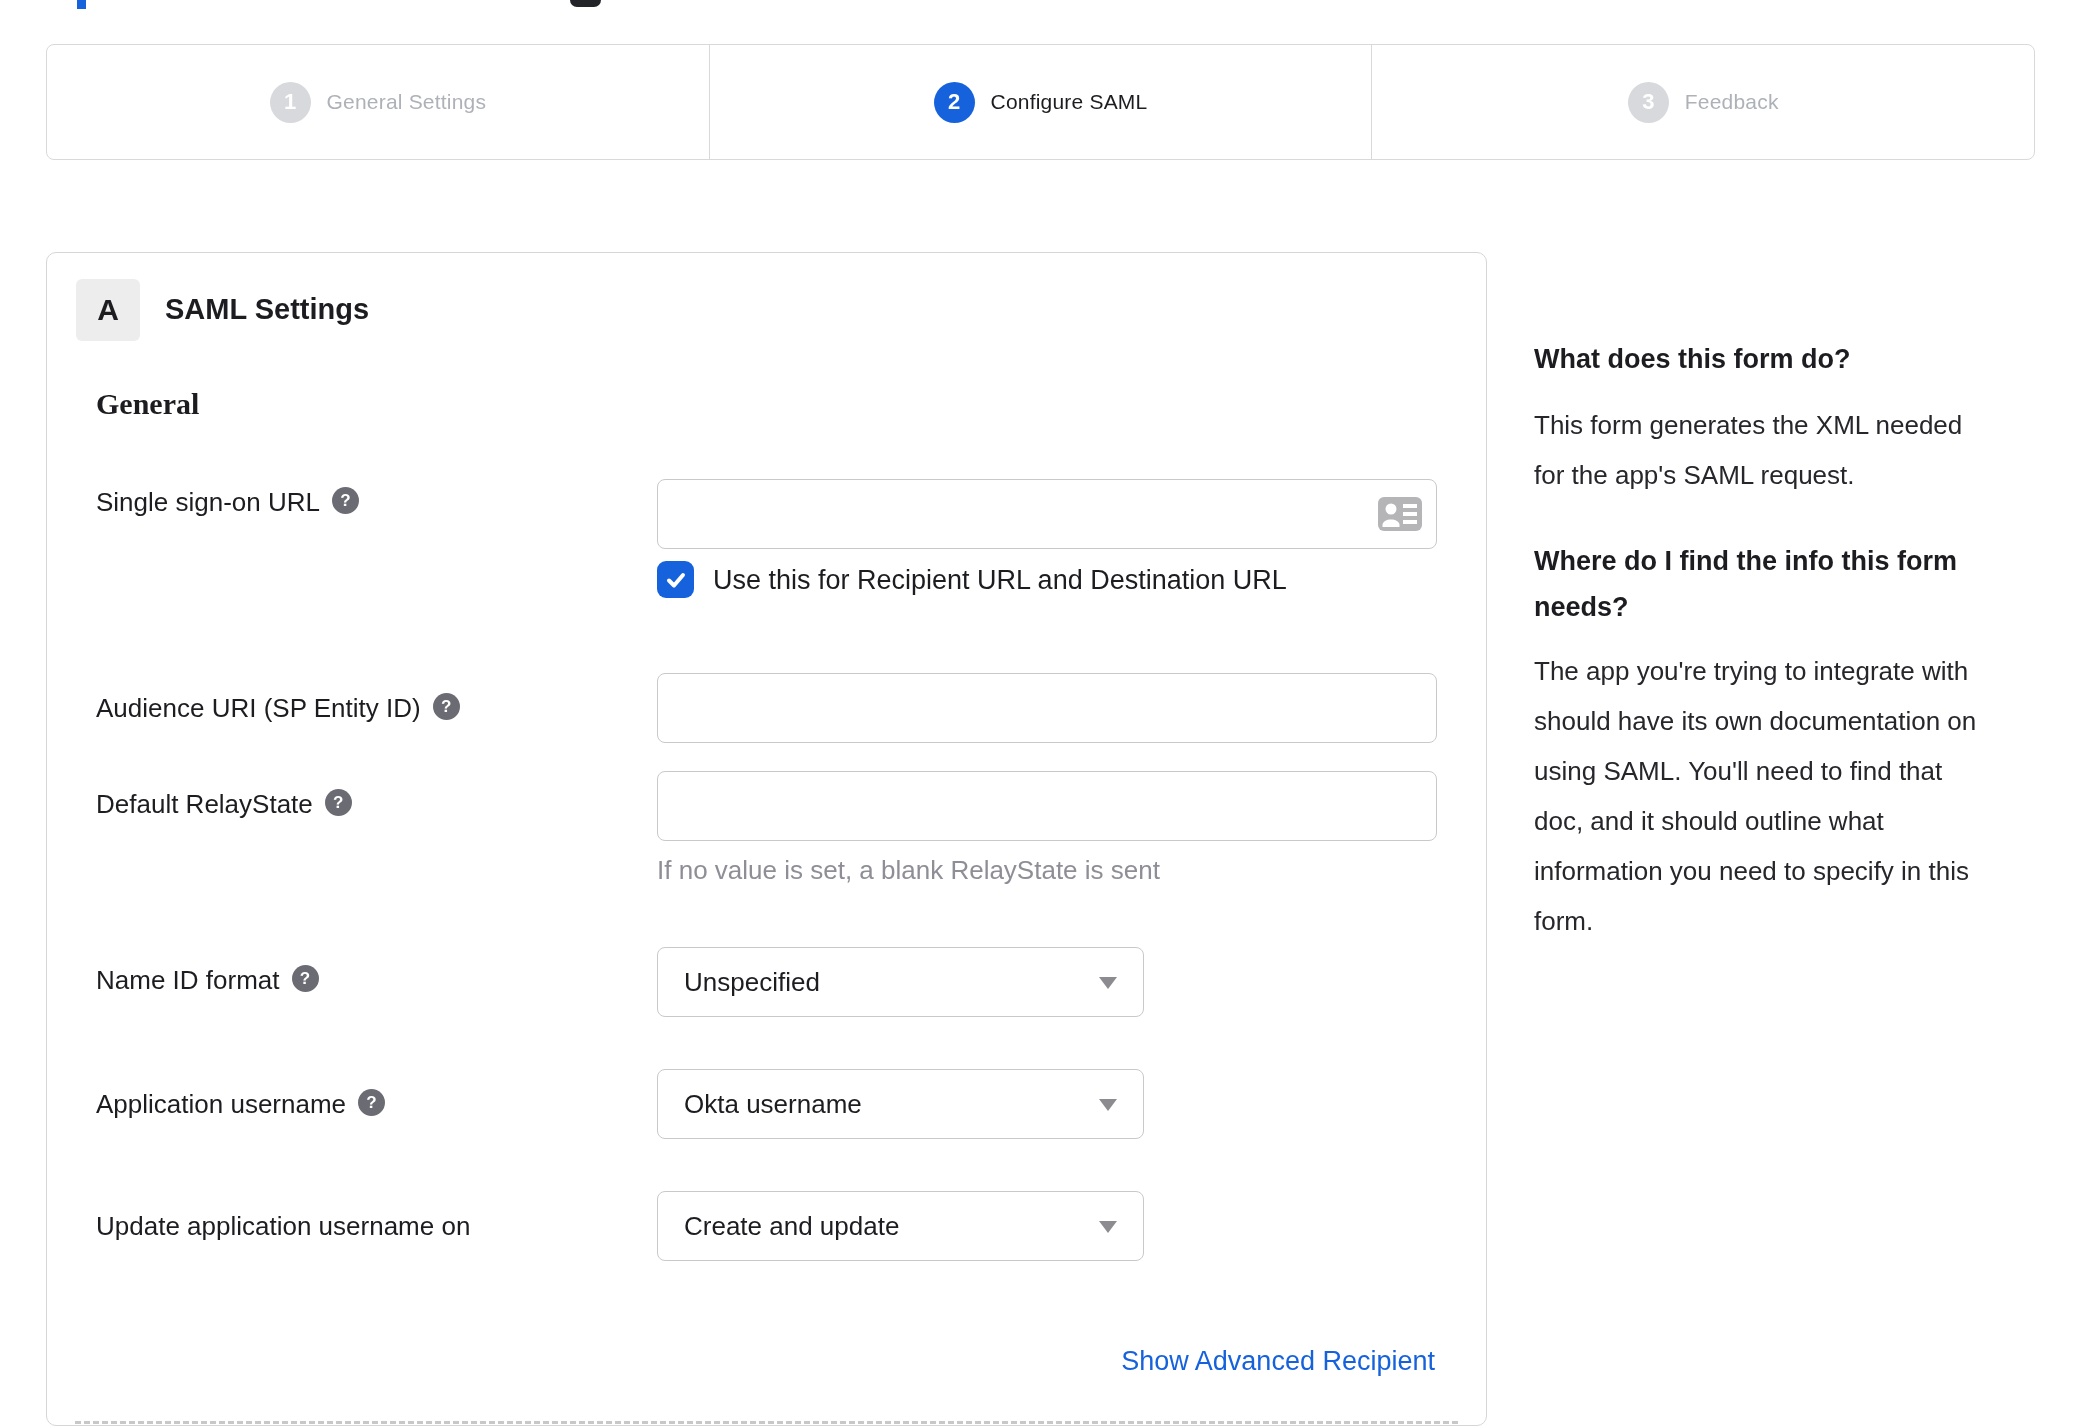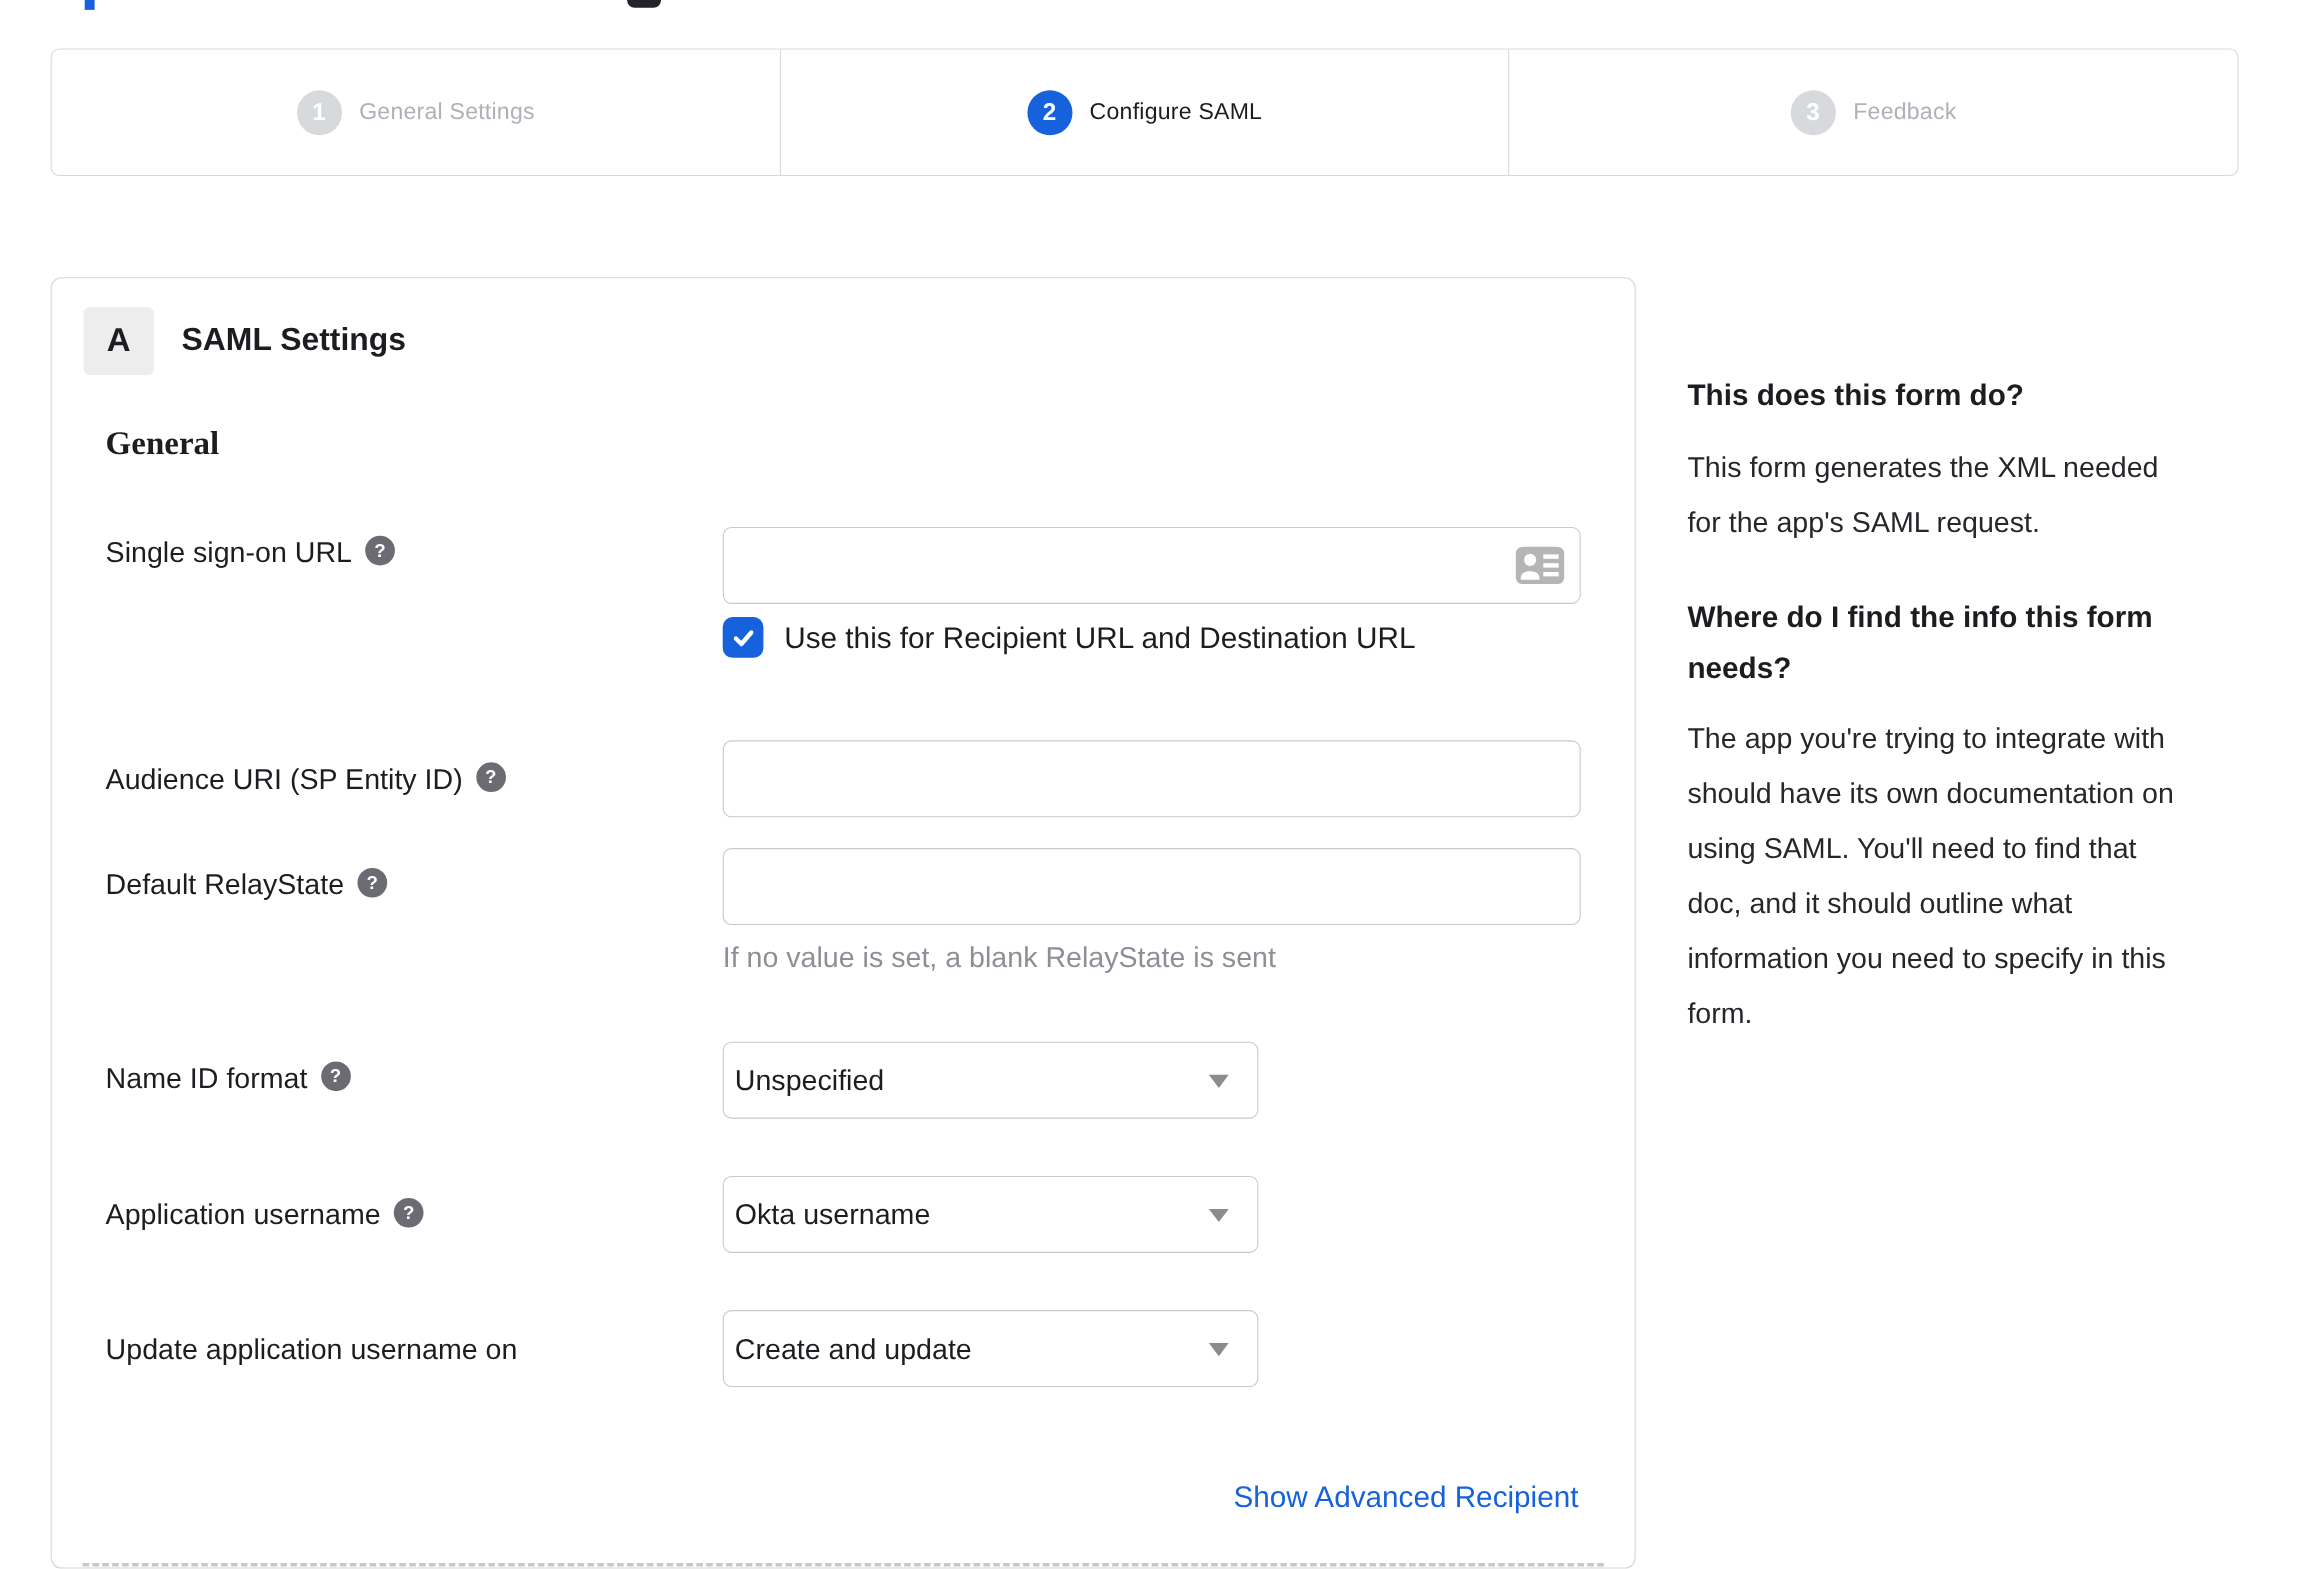--- a/index.html
+++ b/index.html
@@ -41,21 +41,21 @@
                justify-content:center; cursor:pointer; flex:0 0 auto; }
 
   .text-input { position:absolute; left:610px; width:780px; height:70px;
                 border:1px solid #c9c9c9; border-radius:8px; background:#fff;
                 font-size:26px; padding:0 70px 0 24px; color:#1d1d21;
                 font-family:inherit; outline:none; }
   .input-icon { position:absolute; left:1330px; width:46px; height:36px; }
 
   .selectbox { position:absolute; left:610px; width:487px; height:70px;
                border:1px solid #c9c9c9; border-radius:8px; background:#fff;
-               display:flex; align-items:center; padding:0 60px 0 10px;
+               display:flex; align-items:center; padding:0 60px 0 26px;
                font-size:26px; color:#1d1d21; cursor:pointer; }
   .caret { position:absolute; right:26px; top:50%; margin-top:-5px;
            width:0; height:0; border-left:9px solid transparent;
            border-right:9px solid transparent; border-top:12px solid #8b8b90; }
 
   .checkbox { left:610px; top:308px; width:37px; height:37px; background:#1662dd;
               border-radius:9px; display:flex; align-items:center; justify-content:center;
               cursor:pointer; }
   .checkbox-label { left:666px; top:312px; font-size:27px; color:#1d1d21; cursor:default; }
 
@@ -161,21 +161,21 @@
     <span>Create and update</span>
     <span class="caret"></span>
   </div>
 
   <a class="abs adv-link">Show Advanced Recipient</a>
 
   <div class="abs dashed-divider"></div>
 </div>
 
 <div class="abs sidebar">
-  <div class="sb-h">This does this form do?</div>
+  <div class="sb-h">What does this form do?</div>
   <div class="sb-p sb-p1">This form generates the XML needed
 for the app's SAML request.</div>
   <div class="sb-h">Where do I find the info this form
 needs?</div>
   <div class="sb-p sb-p2">The app you're trying to integrate with
 should have its own documentation on
 using SAML. You'll need to find that
 doc, and it should outline what
 information you need to specify in this
 form.</div>

